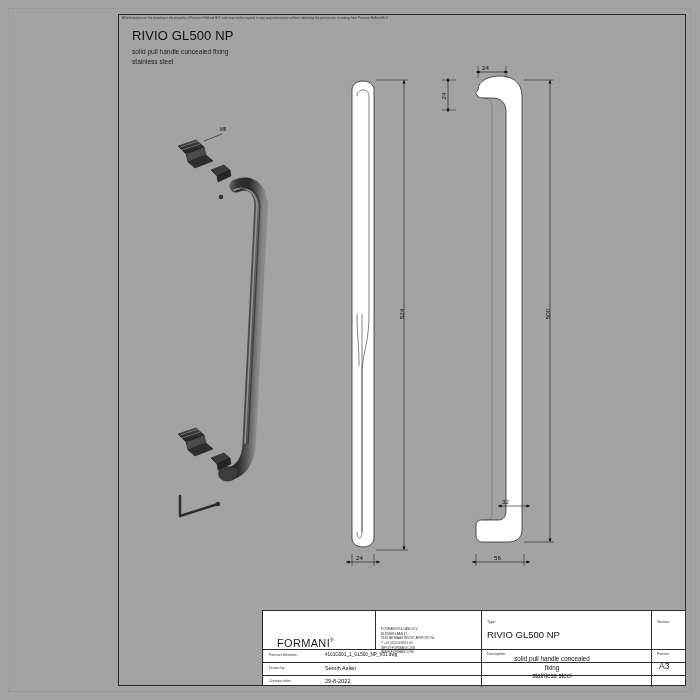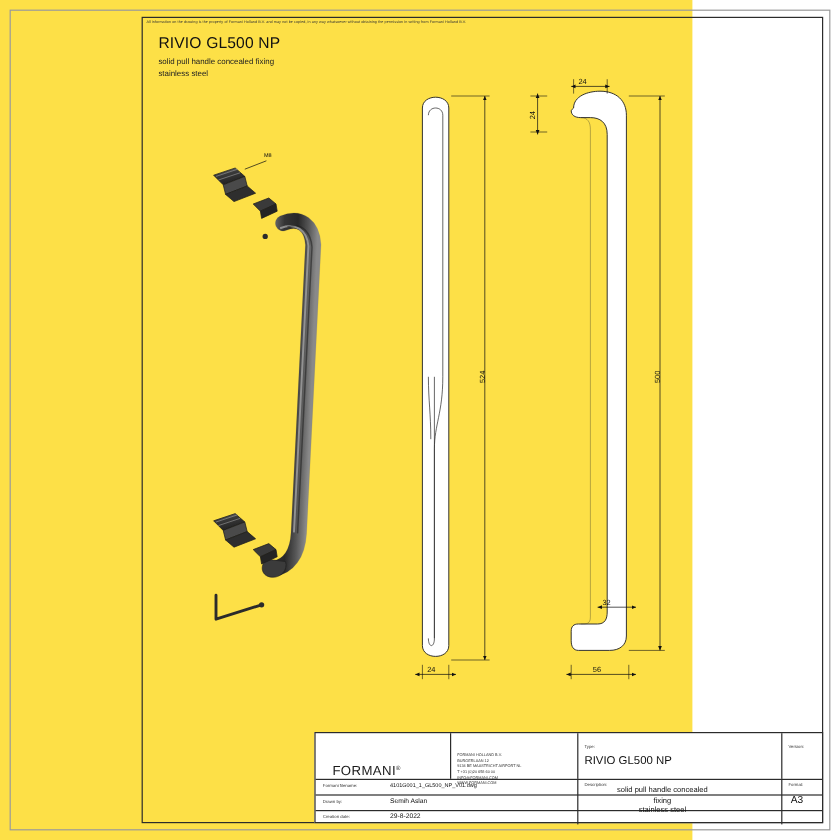--- a/index.html
+++ b/index.html
@@ -9,23 +9,23 @@
   }
   body {
     width: 700px;
     height: 700px;
     font-family: "Liberation Sans", sans-serif;
     color: #1a1a1a;
     overflow: hidden;
   }
   .sheet {
     position: relative;
-    width: 577px;
+    width: 700px;
     height: 700px;
-    background: #fde047;
+    background: #a3a3a3;
   }
   .border-outer {
     position: absolute;
     left: 8px;
     top: 8px;
     width: 684px;
     height: 684px;
     border: 1px solid #9a9a9a;
     box-sizing: border-box;
   }

